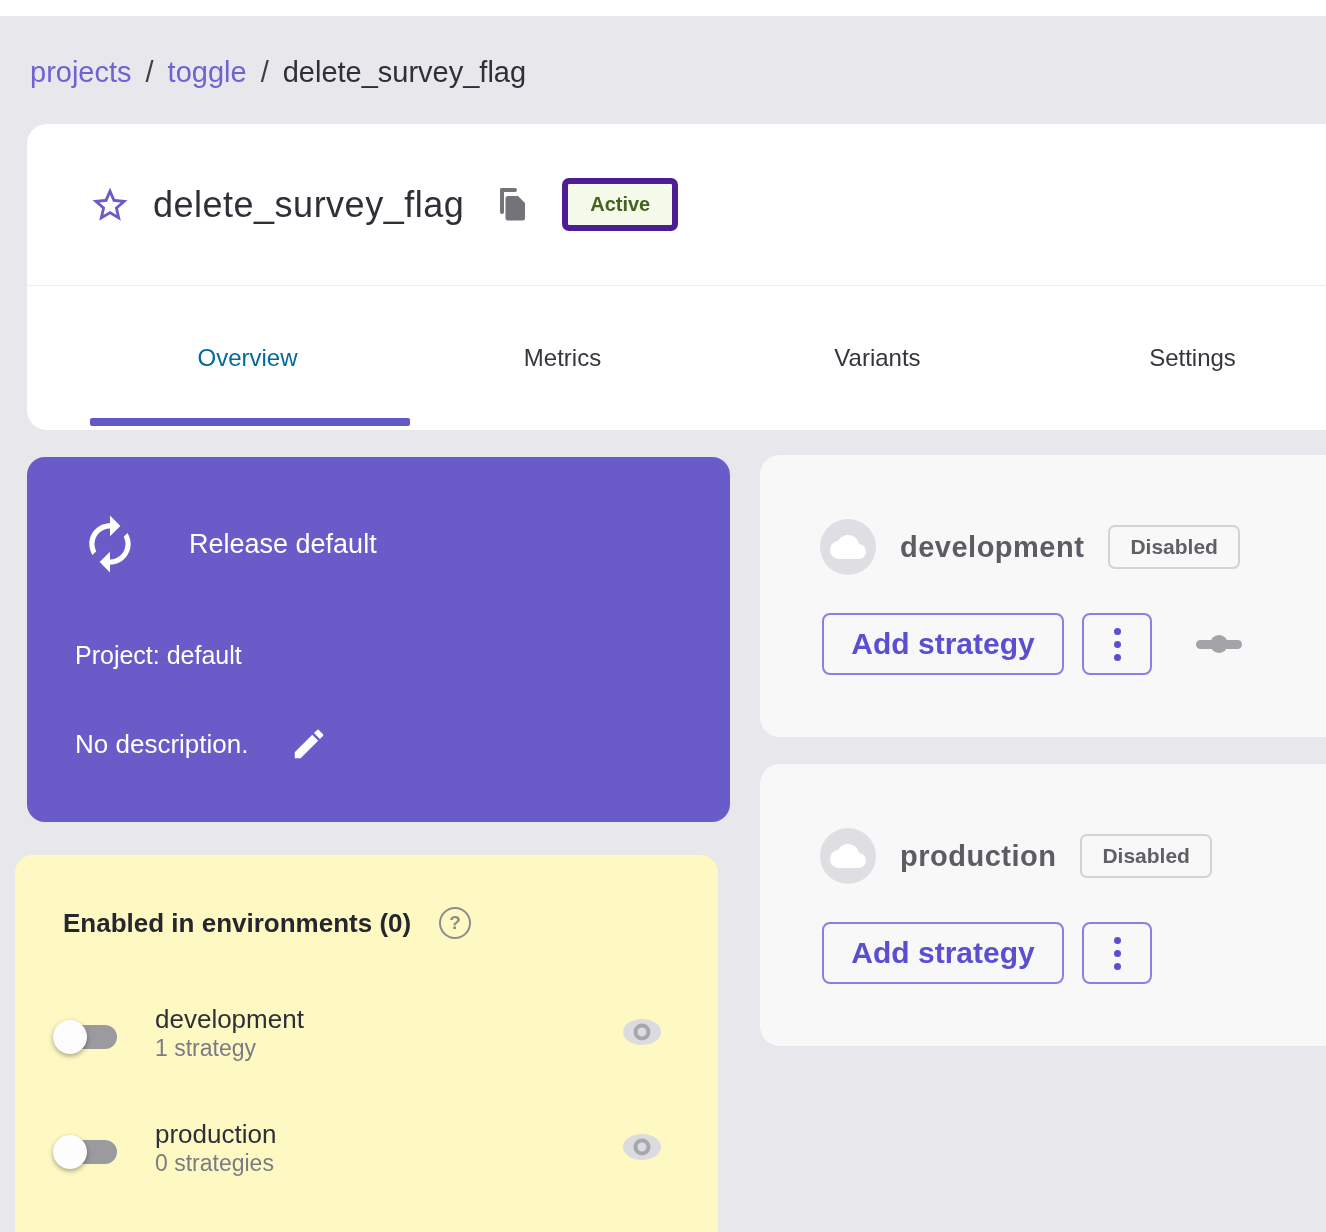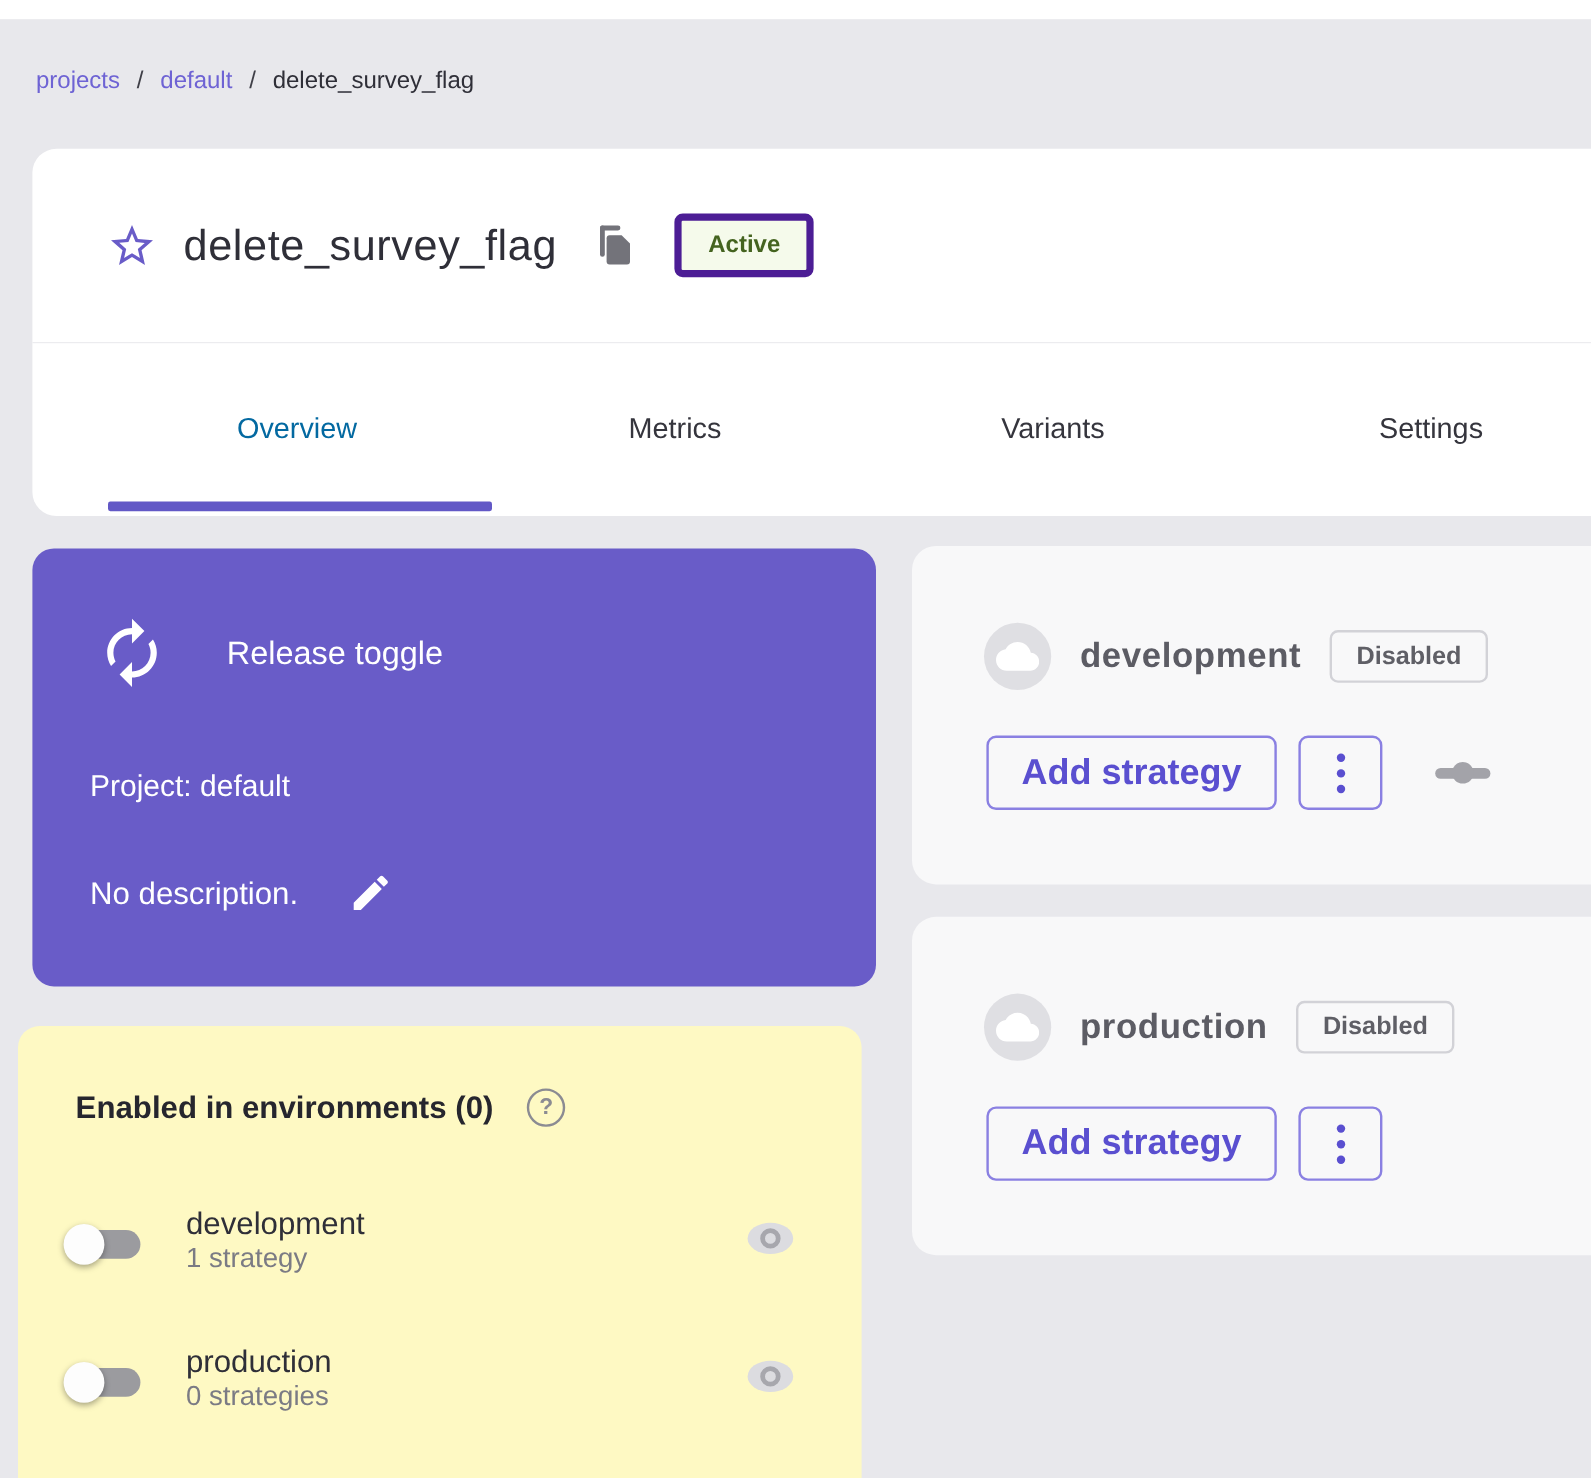--- a/index.html
+++ b/index.html
@@ -5,21 +5,21 @@
   * { margin:0; padding:0; box-sizing:border-box; }
   html,body { background:#d7d7da; }
   body { font-family:"Liberation Sans", sans-serif; }
   .screen {
     position:relative; width:1326px; height:1232px;
     background:#e8e8ec; overflow:hidden; margin:0 auto;
   }
   .top-strip { position:absolute; left:0; top:0; width:100%; height:16px; background:#ffffff; }
 
   
-  .breadcrumb { position:absolute; left:30px; top:56px; font-size:20px; color:#3f3f47; display:flex; align-items:flex-start; gap:14px; }
+  .breadcrumb { position:absolute; left:30px; top:56px; font-size:29px; color:#3f3f47; display:flex; align-items:flex-start; gap:14px; }
   .breadcrumb .crumb-link { color:#6e63d4; cursor:pointer; }
   .breadcrumb .crumb-sep { color:#3f3f47; }
   .breadcrumb .crumb-current { color:#2f2f38; }
 
   
   .header-card { position:absolute; left:27px; top:124px; right:-24px; height:306px; background:#ffffff; border-radius:20px; }
   .title-row { height:161px; display:flex; align-items:center; padding-left:62px; }
   .star-btn { width:42px; height:42px; flex:0 0 auto; cursor:pointer; }
   .flag-title { font-size:36px; color:#2f2f38; font-weight:500; margin-left:22px; letter-spacing:0.5px; }
   .copy-btn { margin-left:32px; width:32px; height:36px; cursor:pointer; }
@@ -72,21 +72,21 @@
 </style>
 </head>
 <body>
 
 <div class="screen">
   <div class="top-strip"></div>
 
   <nav class="breadcrumb">
     <span class="crumb-link">projects</span>
     <span class="crumb-sep">/</span>
-    <span class="crumb-link">default</span>
+    <span class="crumb-link">toggle</span>
     <span class="crumb-sep">/</span>
     <span class="crumb-current">delete_survey_flag</span>
   </nav>
 
   <section class="header-card">
     <div class="title-row">
       <span class="star-btn">
         <svg viewBox="0 0 24 24" width="42" height="42">
             <path fill="#695cc8" d="M22 9.24l-7.19-.62L12 2 9.19 8.63 2 9.24l5.46 4.73L5.82 21 12 17.27 18.18 21l-1.63-7.03L22 9.24zM12 15.4l-3.76 2.27 1-4.28-3.32-2.88 4.38-.38L12 6.1l1.71 4.04 4.38.38-3.32 2.88 1 4.28L12 15.4z"></path>
           </svg>
@@ -111,21 +111,21 @@
     </div>
   </section>
 
   <section class="release-card">
     <div class="release-head">
       <span class="refresh-icon">
         <svg viewBox="0 0 24 24" width="62" height="62">
             <path fill="#ffffff" d="M12 6v3l4-4-4-4v3c-4.42 0-8 3.58-8 8 0 1.57.46 3.03 1.24 4.26L6.7 14.8c-.45-.83-.7-1.79-.7-2.8 0-3.31 2.69-6 6-6zm6.76 1.74L17.3 9.2c.44.84.7 1.79.7 2.8 0 3.31-2.69 6-6 6v-3l-4 4 4 4v-3c4.42 0 8-3.58 8-8 0-1.57-.46-3.03-1.24-4.26z"></path>
           </svg>
       </span>
-      <span class="release-title">Release toggle</span>
+      <span class="release-title">Release default</span>
     </div>
     <div class="release-project">Project: default</div>
     <div class="release-desc-row">
       <span class="release-desc">No description.</span>
       <span class="edit-btn">
         <svg viewBox="0 0 24 24" width="38" height="38">
             <path fill="#ffffff" d="M3 17.25V21h3.75L17.81 9.94l-3.75-3.75L3 17.25zM20.71 7.04c.39-.39.39-1.02 0-1.41l-2.34-2.34c-.39-.39-1.02-.39-1.41 0l-1.83 1.83 3.75 3.75 1.83-1.83z"></path>
           </svg>
       </span>
     </div>

